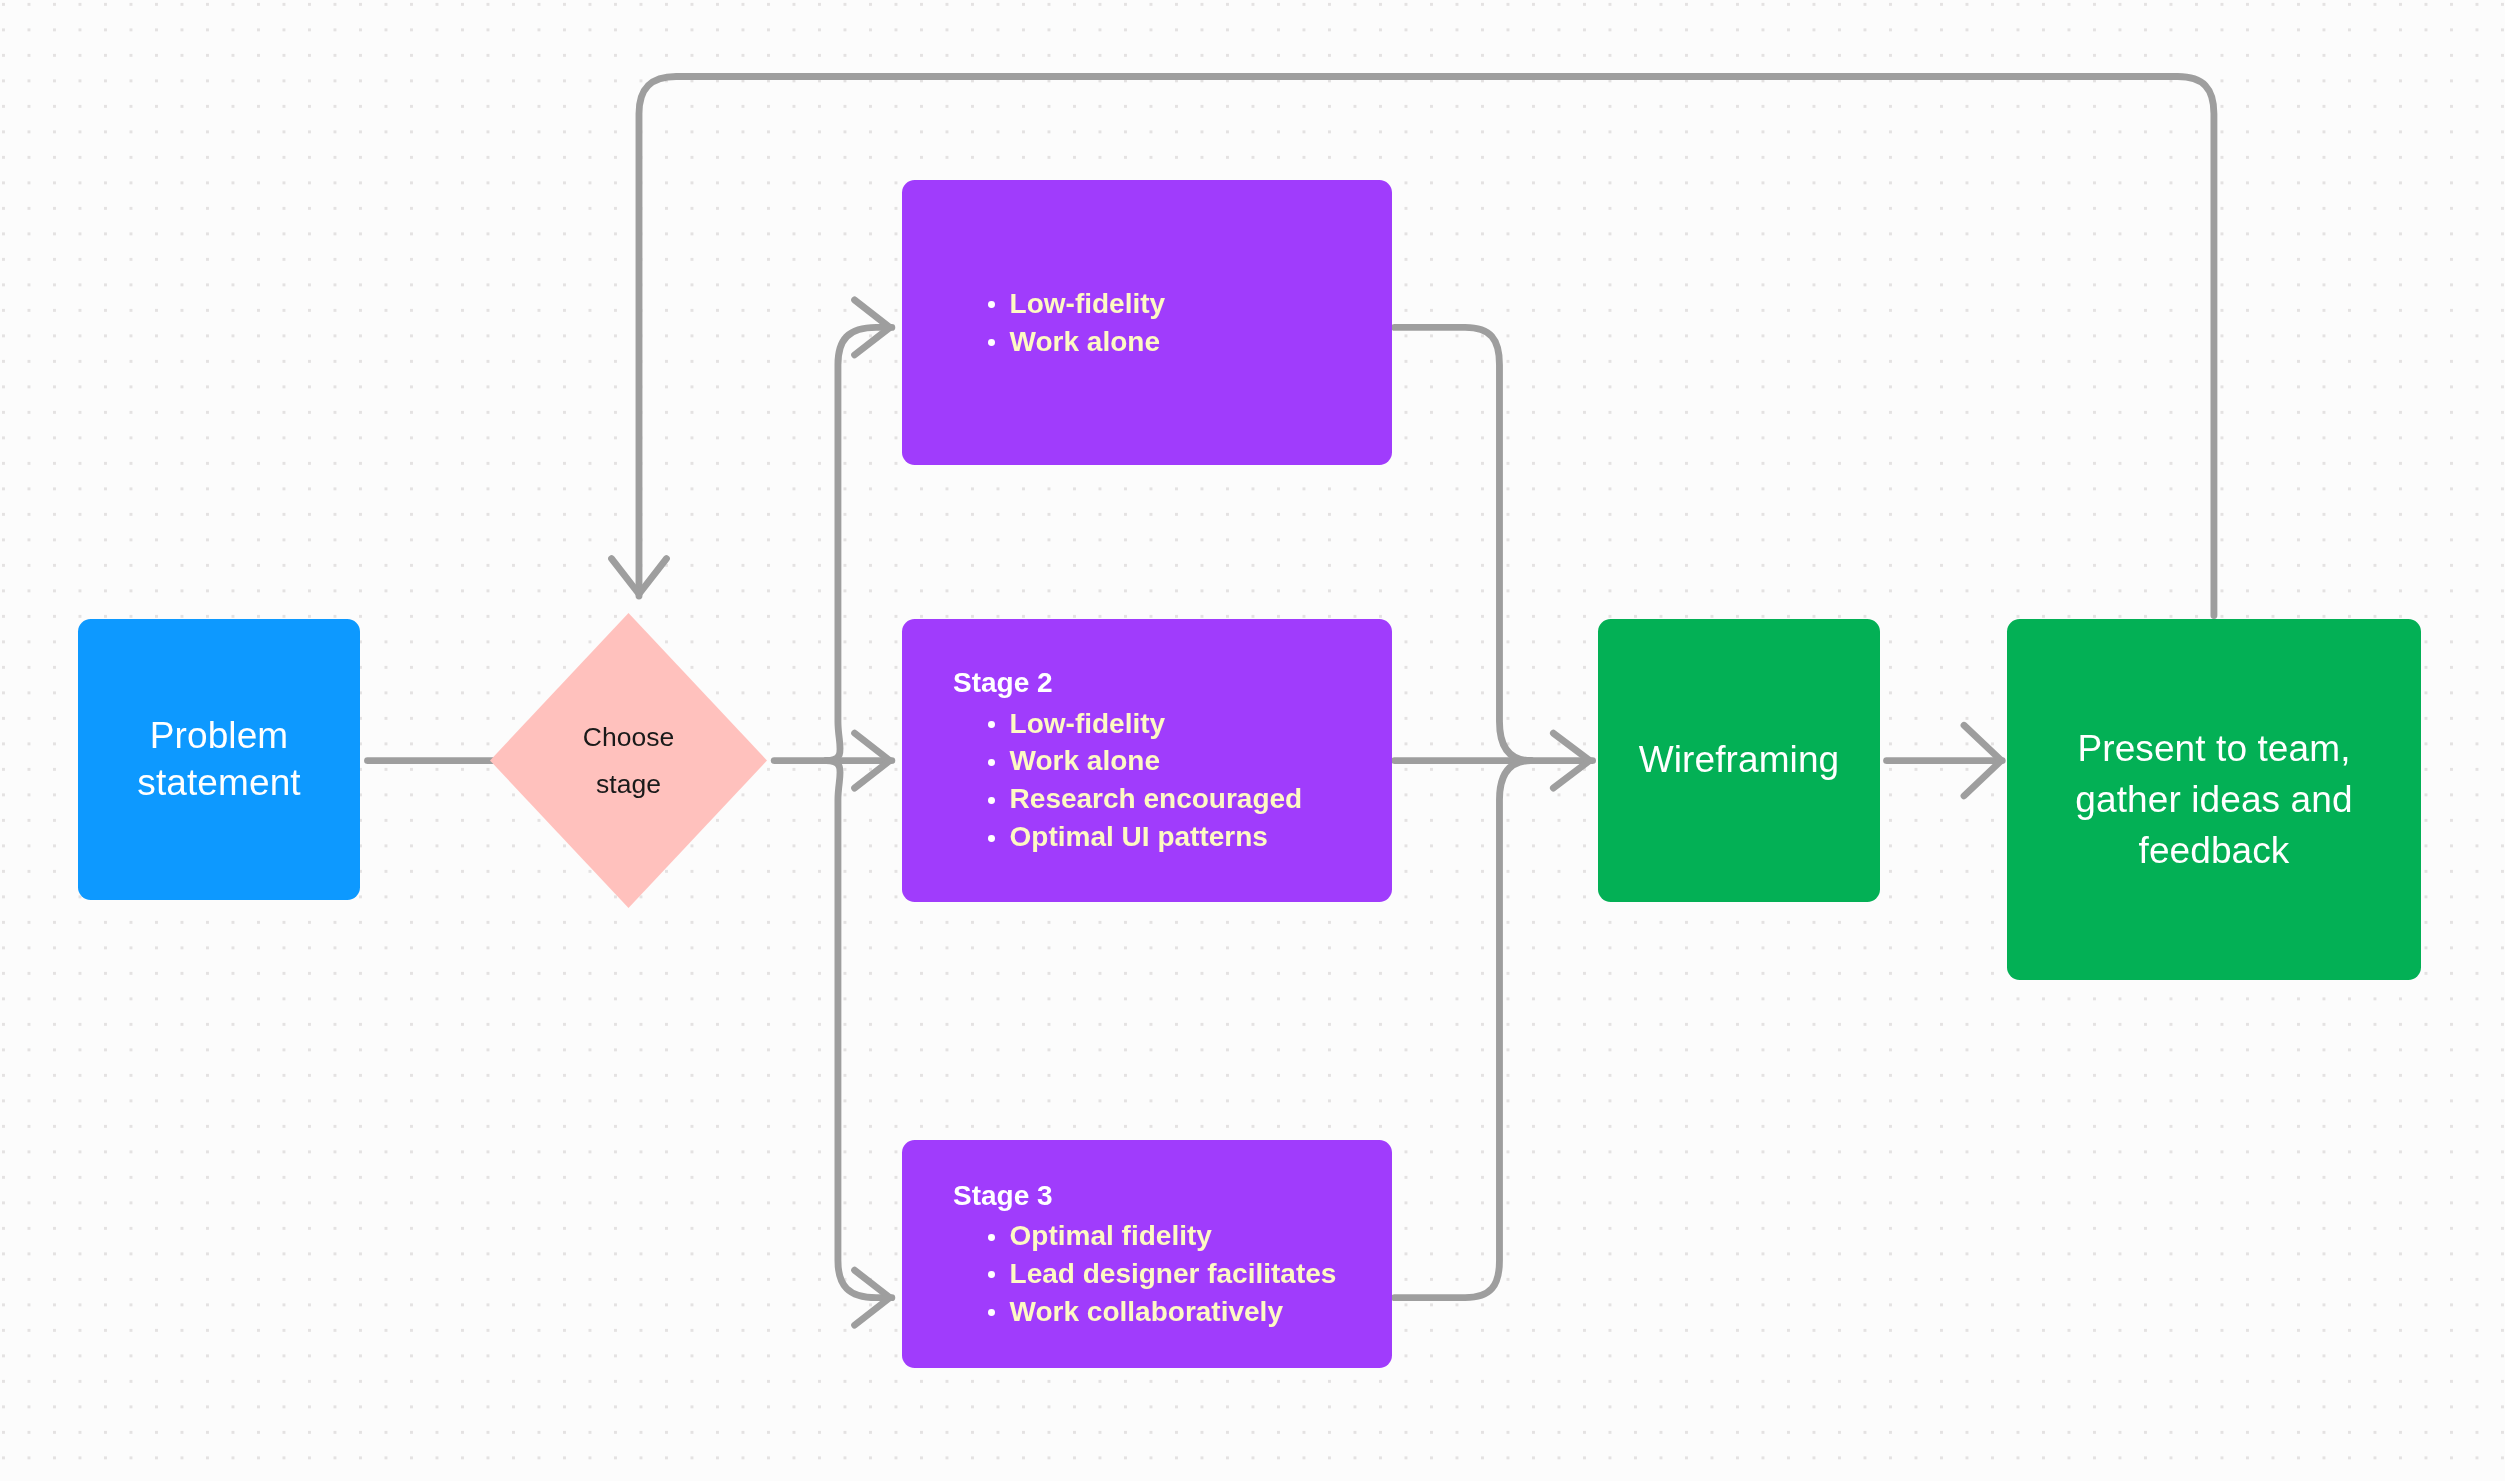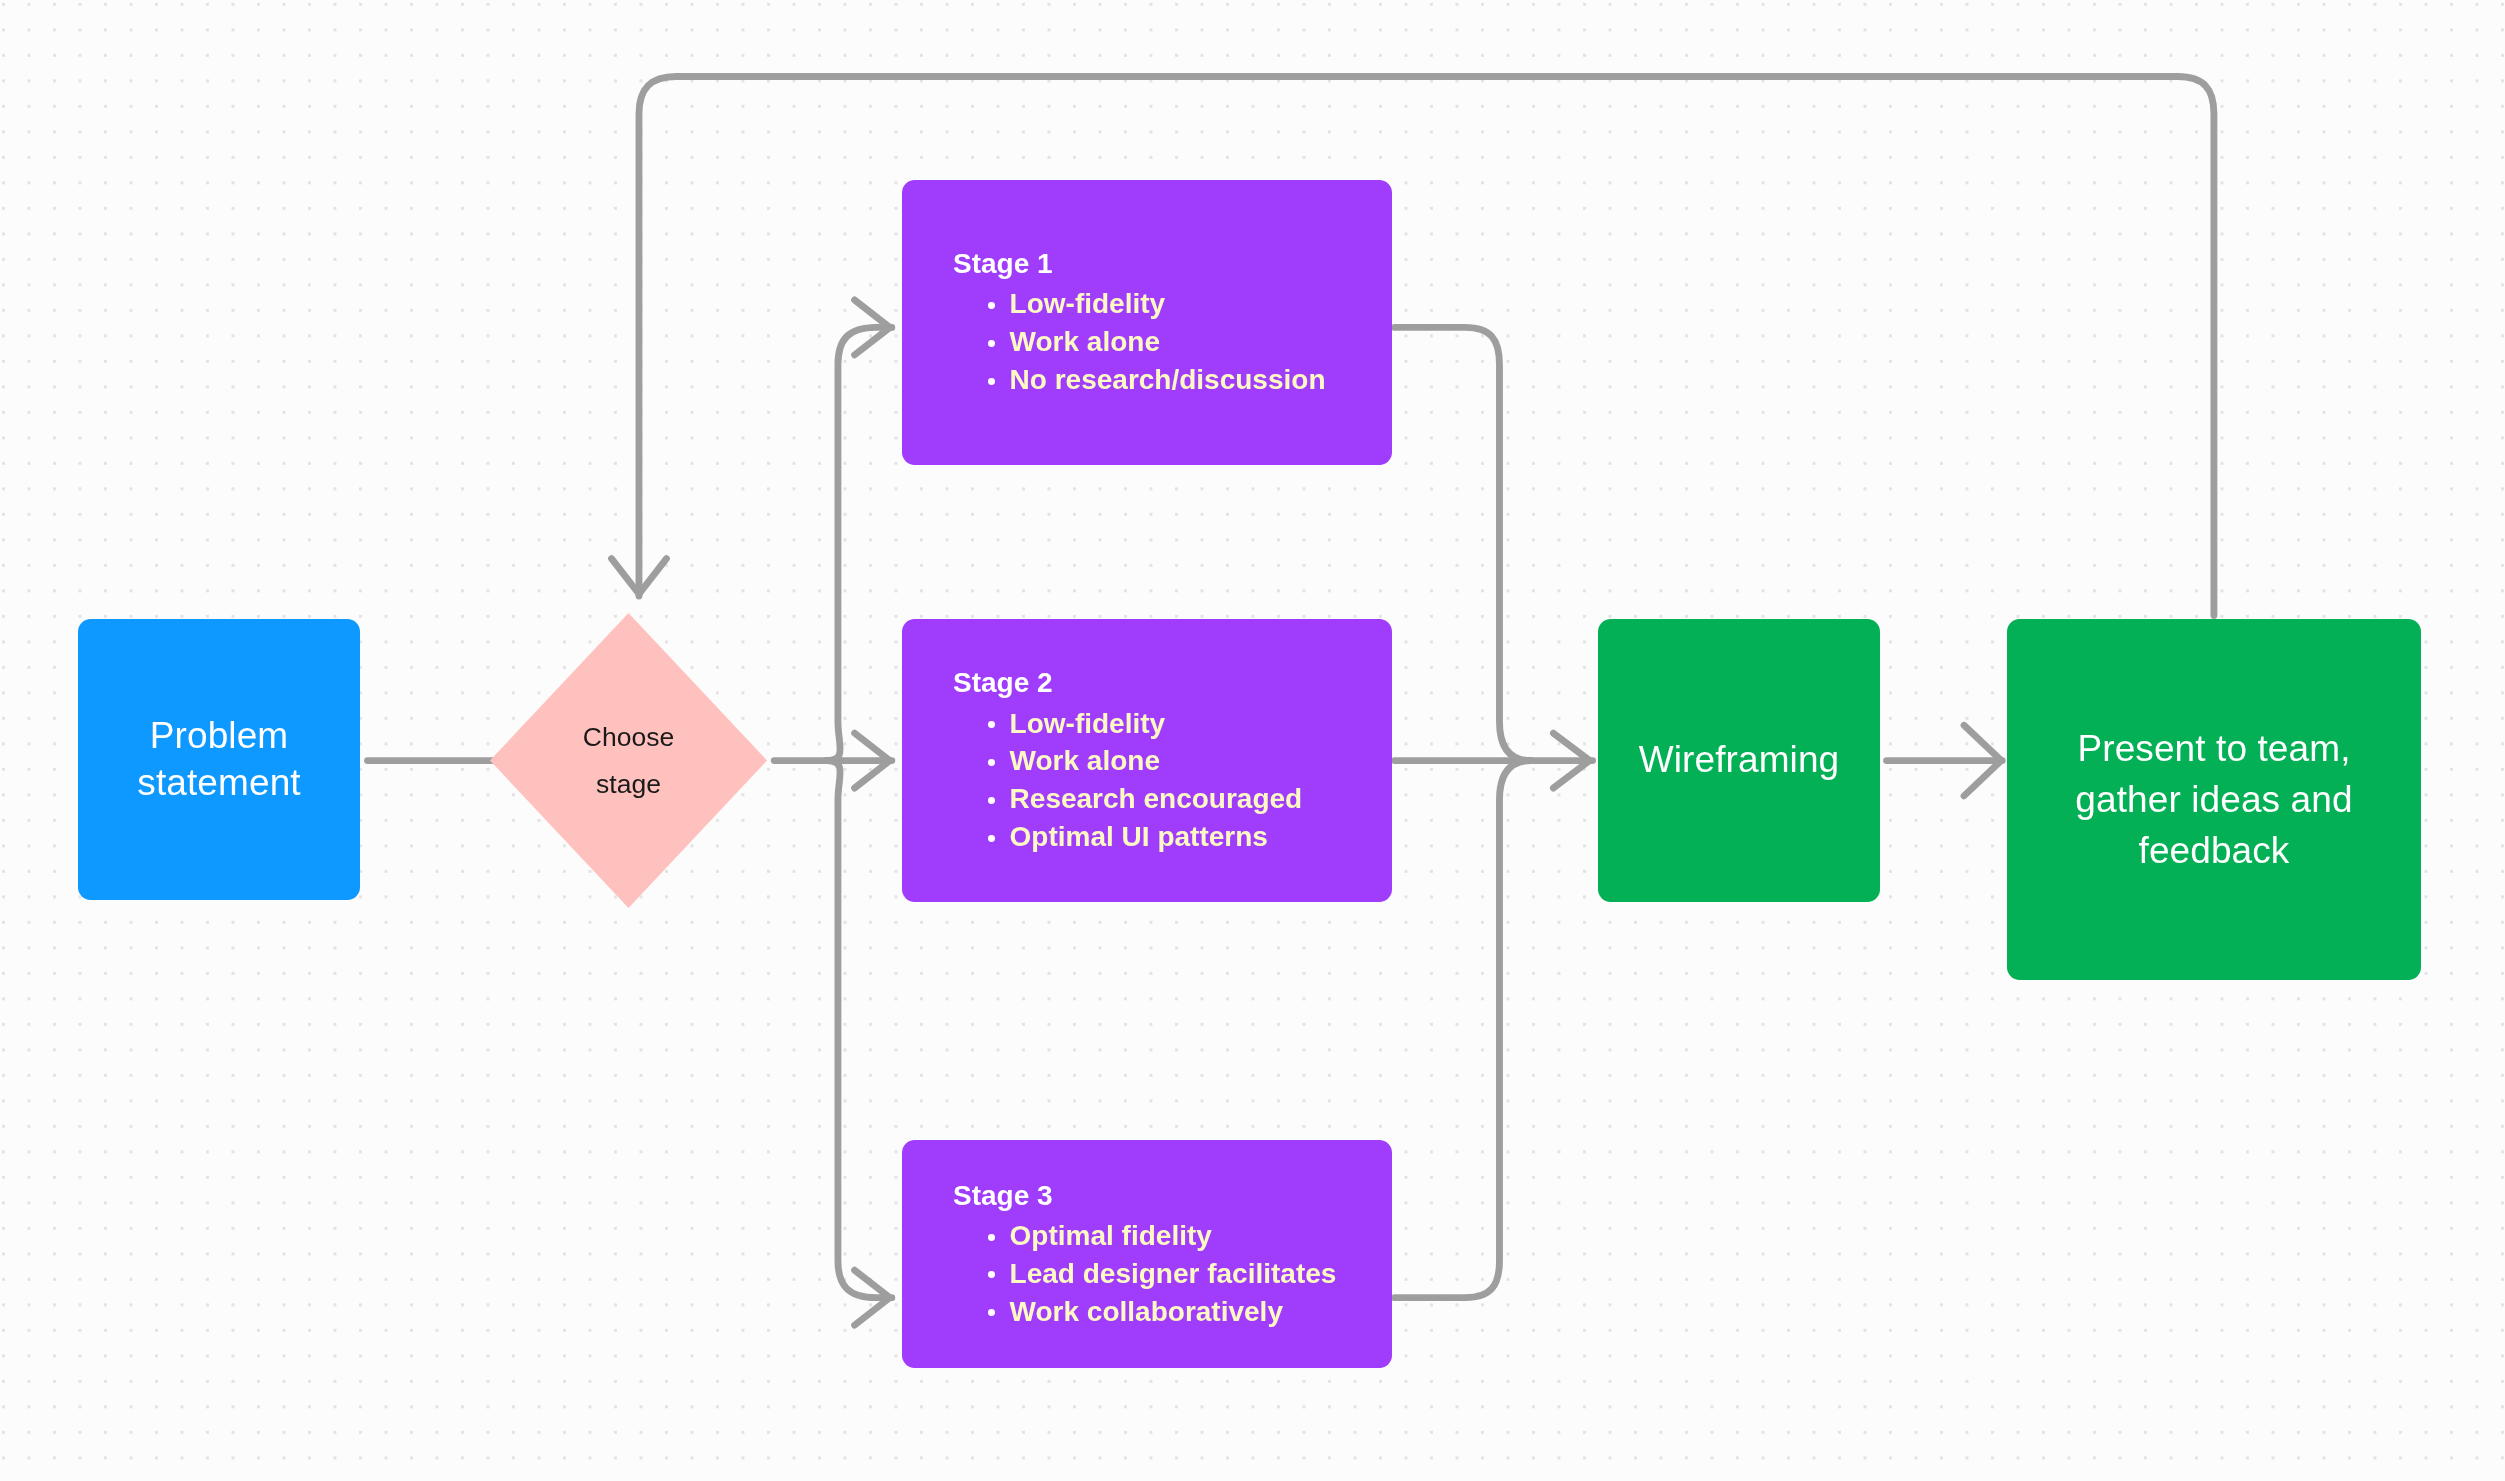--- a/index.html
+++ b/index.html
@@ -202,25 +202,23 @@
   <div class="node node-centered" id="node-problem-statement">
     <span class="node-label">Problem statement</span>
   </div>
 
   <div class="node" id="node-choose-stage">
     <div class="diamond-shape"></div>
     <span class="node-label"><span>Choose</span><br><span>stage</span></span>
   </div>
 
   <div class="node node-stage" id="node-stage-1">
-    <div class="stage-title">Stage 1</div>
     <ul class="stage-list">
       <li>Low-fidelity</li>
       <li>Work alone</li>
-      <li>No research/discussion</li>
     </ul>
   </div>
 
   <div class="node node-stage" id="node-stage-2">
     <div class="stage-title">Stage 2</div>
     <ul class="stage-list">
       <li>Low-fidelity</li>
       <li>Work alone</li>
       <li>Research encouraged</li>
       <li>Optimal UI patterns</li>

